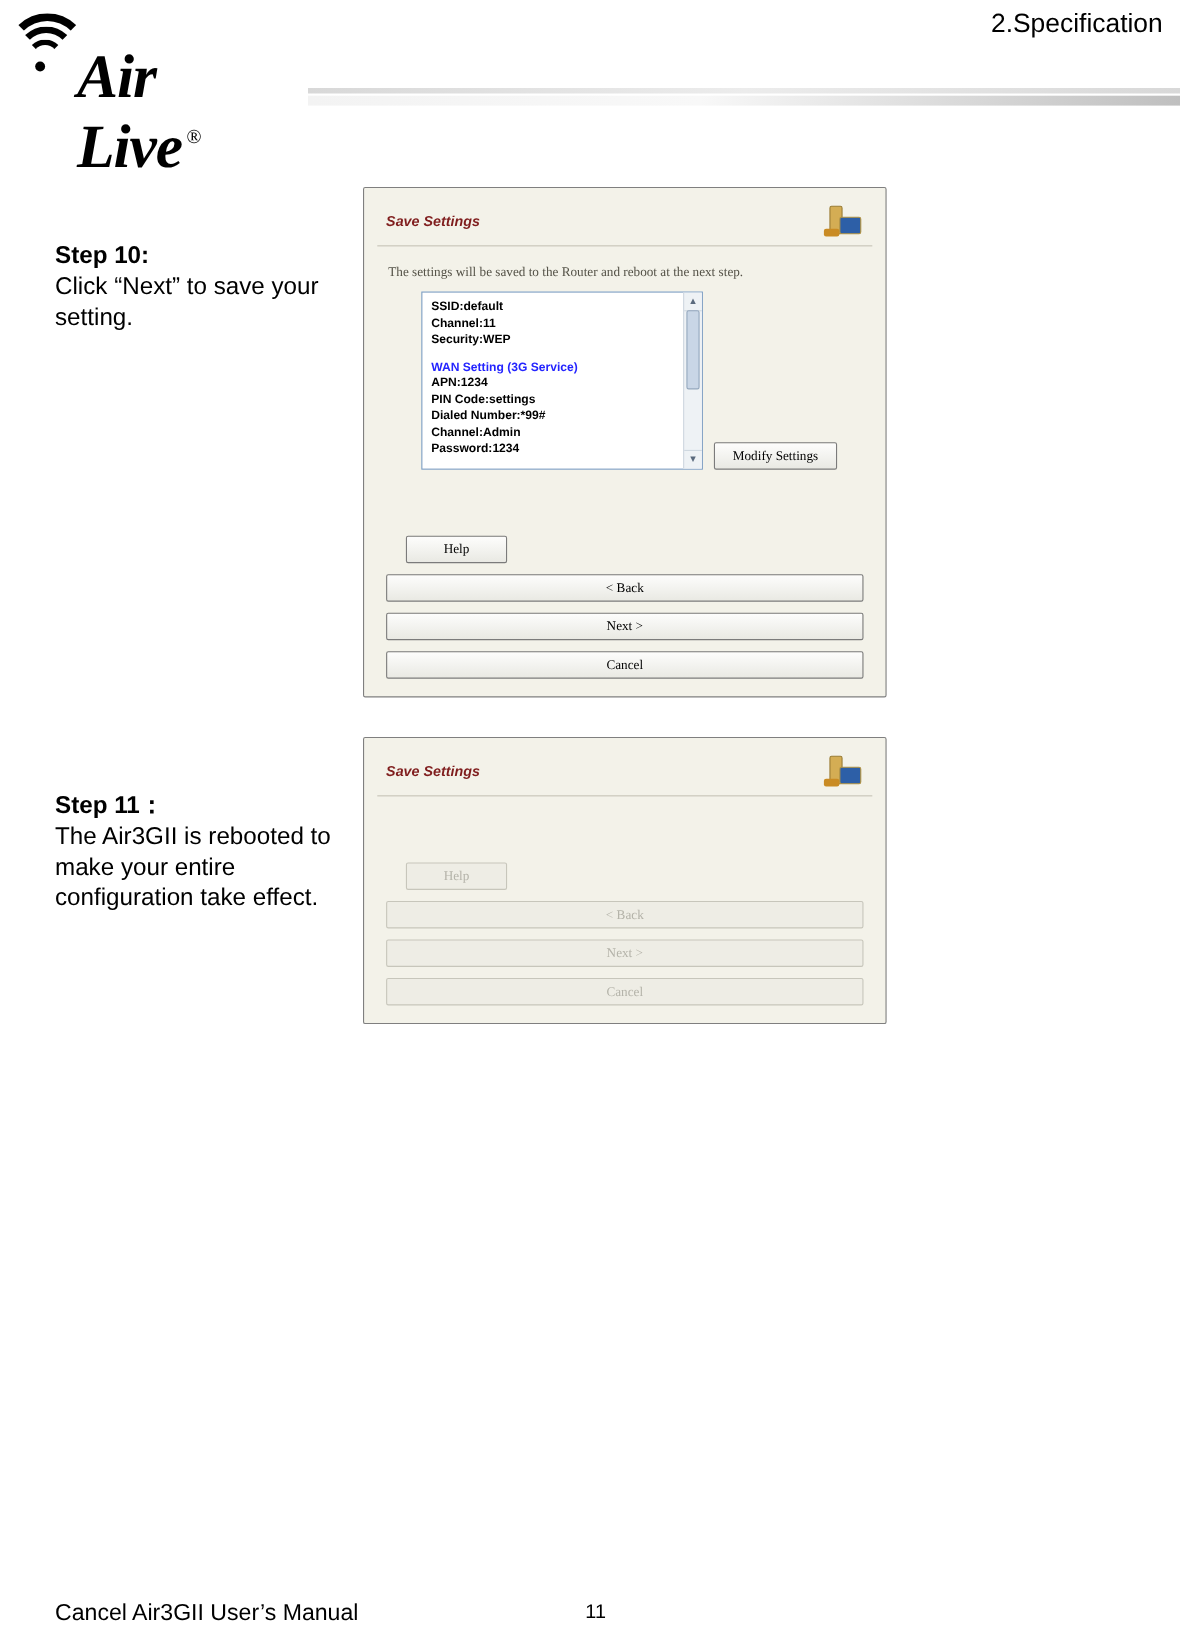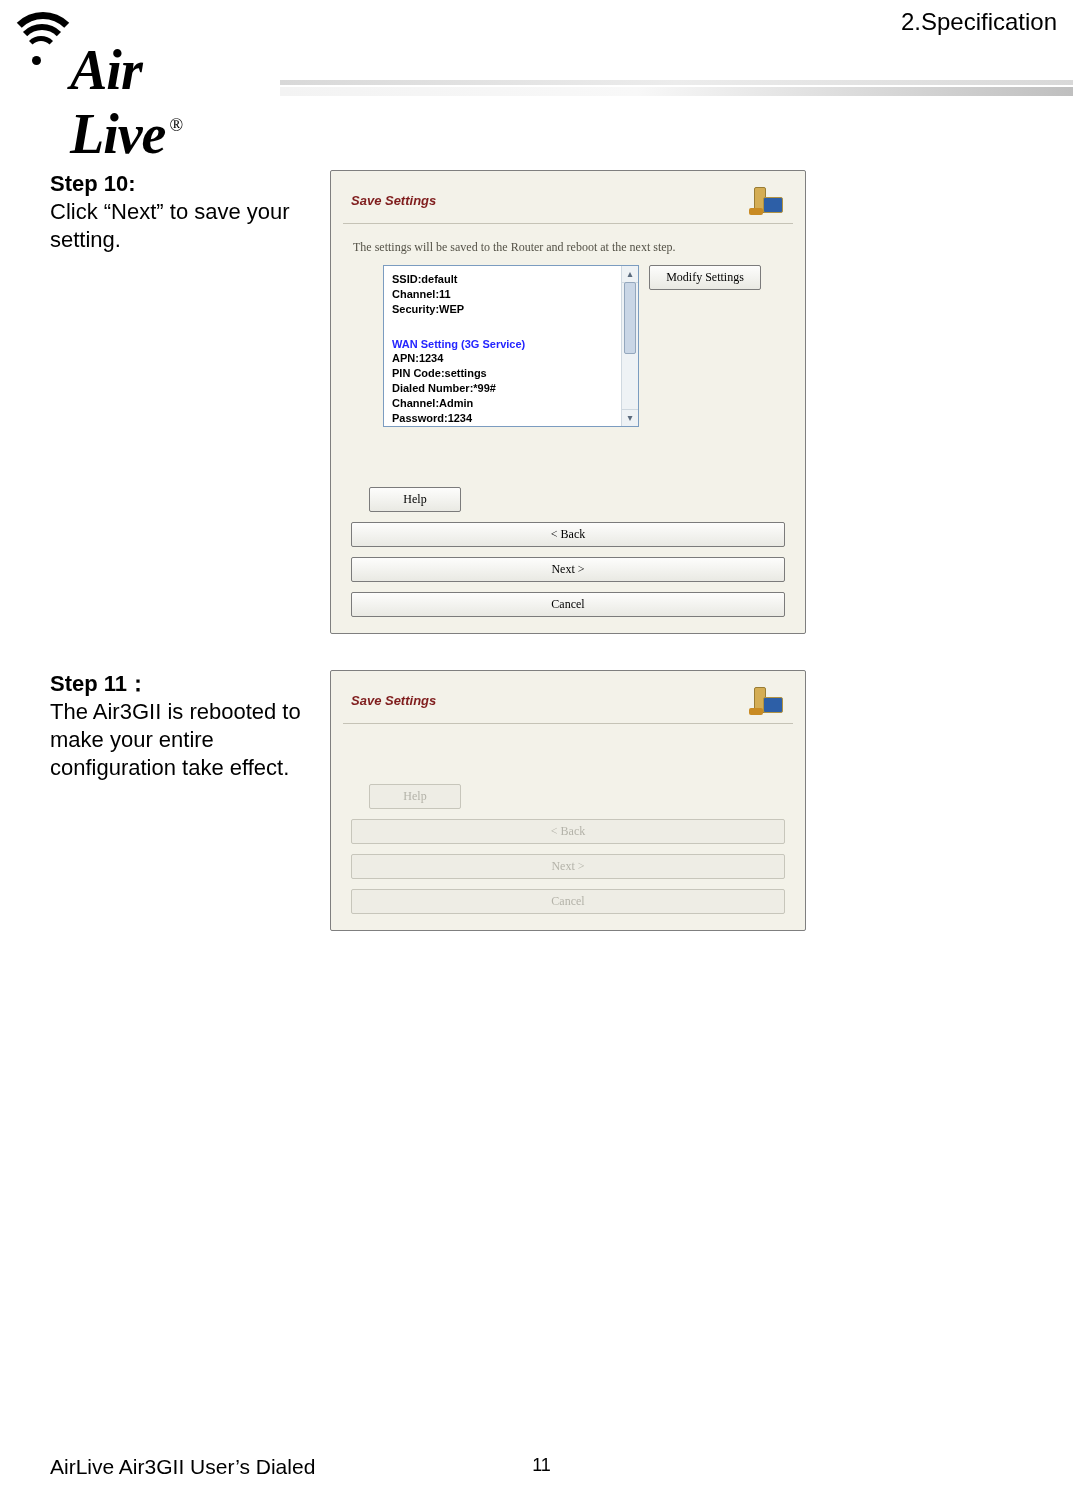--- a/index.html
+++ b/index.html
@@ -7,35 +7,35 @@
   .header{position:relative;height:140px;}
   .section-label{position:absolute;top:8px;right:16px;font-size:24px;}
   .logo{position:absolute;top:6px;left:12px;height:110px;}
   .logo .word{font-family:"Times New Roman",serif;font-weight:900;font-style:italic;font-size:56px;letter-spacing:-1px;}
   .logo .r{font-family:"Times New Roman",serif;font-size:18px;position:relative;top:-22px;left:4px;}
   .rule{position:absolute;top:80px;left:280px;right:0;height:42px;}
   .rule .g1{height:5px;background:linear-gradient(to right,#d8d8d8 0%,#ececec 50%,#d8d8d8 100%);}
   .rule .g2{margin-top:2px;height:9px;background:linear-gradient(to right,#f3f3f3 0%,#f8f8f8 45%,#bfbfbf 100%);}
   .body{padding:30px 40px 0 50px;}
   .row{display:flex;align-items:flex-start;margin-bottom:36px;}
-  .lcol{width:260px;padding-right:20px;font-size:22px;line-height:1.28;}
+  .lcol{width:260px;padding-right:20px;font-size:22px;line-height:1.28;margin-top:48px;}
   .lcol .step{font-weight:bold;}
   .pane{width:474px;border:1px solid #7f7f7f;background:#f3f2e9;border-radius:2px;}
   .pane-head{display:flex;justify-content:space-between;align-items:center;padding:14px 20px 8px 20px;}
   .pane-title{font-family:Verdana,Geneva,sans-serif;font-weight:bold;font-style:italic;color:#7f1d1d;font-size:13px;}
   .pc-icon{width:34px;height:30px;position:relative;}
   .pc-icon .mon{position:absolute;right:2px;bottom:2px;width:18px;height:14px;background:#2d5fa7;border:1px solid #b19242;border-radius:2px;}
   .pc-icon .tow{position:absolute;left:3px;top:2px;width:10px;height:24px;background:#d4ad54;border:1px solid #9a7d34;border-radius:2px;}
   .pc-icon .net{position:absolute;right:22px;bottom:0;width:14px;height:7px;background:#c98b23;border-radius:2px;}
   .hr{height:1px;background:#c5c3b6;margin:0 12px 0 12px;}
   .pane-note{padding:16px 22px 10px 22px;color:#545247;font-size:12px;font-family:"Times New Roman",serif;}
-  .midrow{display:flex;align-items:flex-start;padding:0 22px 0 52px;gap:10px;}
+  .midrow{display:flex;align-items:flex-end;padding:0 22px 0 52px;gap:10px;}
   .listbox{width:254px;height:160px;border:1px solid #7b9cc0;background:#fff;position:relative;}
   .listbox-content{position:absolute;inset:0 16px 0 0;padding:6px 8px;font-family:Verdana,Arial,sans-serif;font-weight:bold;font-size:11px;line-height:1.35;}
-  .listbox-content .blue{color:#2424ff;margin-top:20px;}
+  .listbox-content .blue{color:#2424ff;margin-top:10px;}
   .scrollbar{position:absolute;top:0;right:0;width:16px;height:100%;background:#eef2f5;border-left:1px solid #cfd8e0;}
   .scrollbar .thumb{position:absolute;top:16px;left:2px;right:2px;height:70px;background:#c9d6e6;border:1px solid #94a7bd;border-radius:2px;}
   .scrollbar .arr{position:absolute;left:0;right:0;height:16px;text-align:center;font-size:10px;color:#5a6a7d;line-height:16px;}
   .scrollbar .arr.tp{top:0;border-bottom:1px solid #cfd8e0;}
   .scrollbar .arr.bt{bottom:0;border-top:1px solid #cfd8e0;}
   .btn{border:1px solid #7b7b7b;background:linear-gradient(#fdfdfc,#e9e9e3);font-family:"Times New Roman",serif;font-size:12px;padding:4px 10px;border-radius:2px;min-width:70px;text-align:center;}
   .btn-wide{min-width:90px;}
   .btn-row{display:flex;justify-content:flex-end;gap:10px;padding:60px 20px 16px 20px;flex-direction:column;}
   .btn-left{margin-right:auto;margin-left:18px;}
   
@@ -144,17 +144,17 @@
           <div class="btn disabled">&lt; Back</div>
           <div class="btn disabled">Next &gt;</div>
           <div class="btn disabled">Cancel</div>
         </div>
       </div>
     </div>
 
   </div>
 
   <div class="footer">
-    <span>AirLive Air3GII User’s Dialed</span>
+    <span>Cancel Air3GII User’s Manual</span>
     <span class="pg">11</span>
   </div>
 
 </div>
 
 </body></html>

